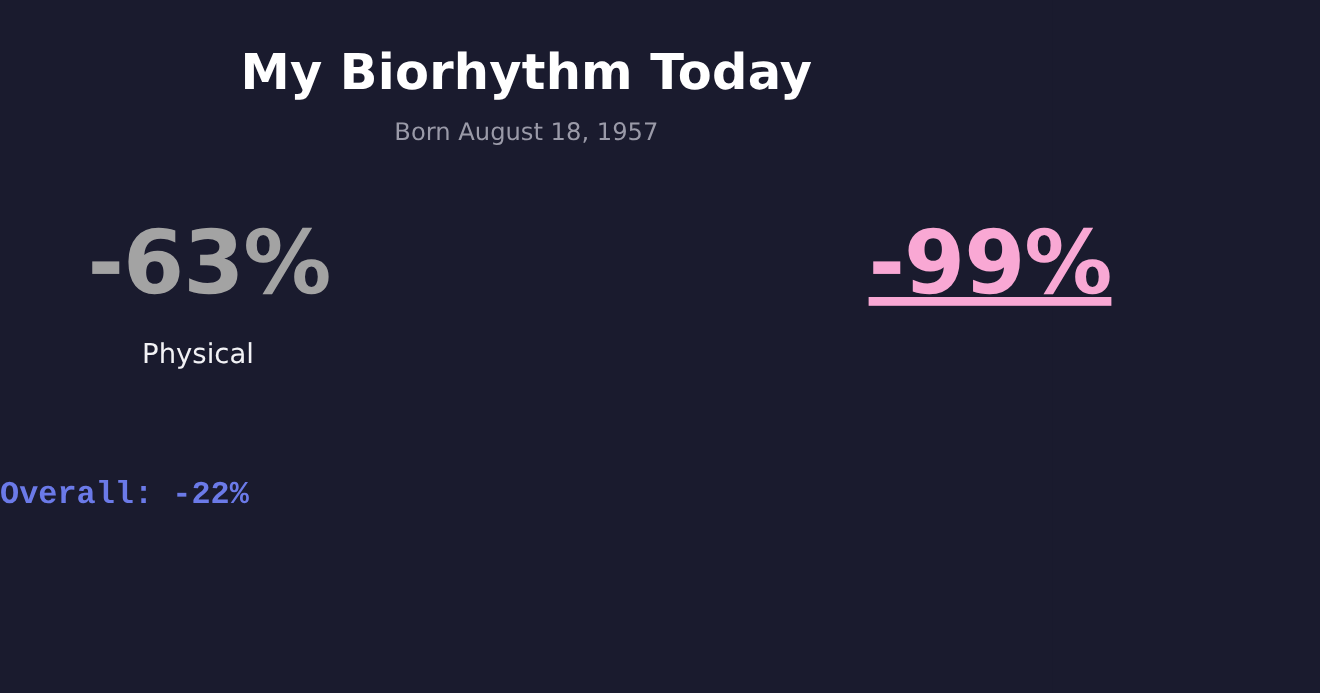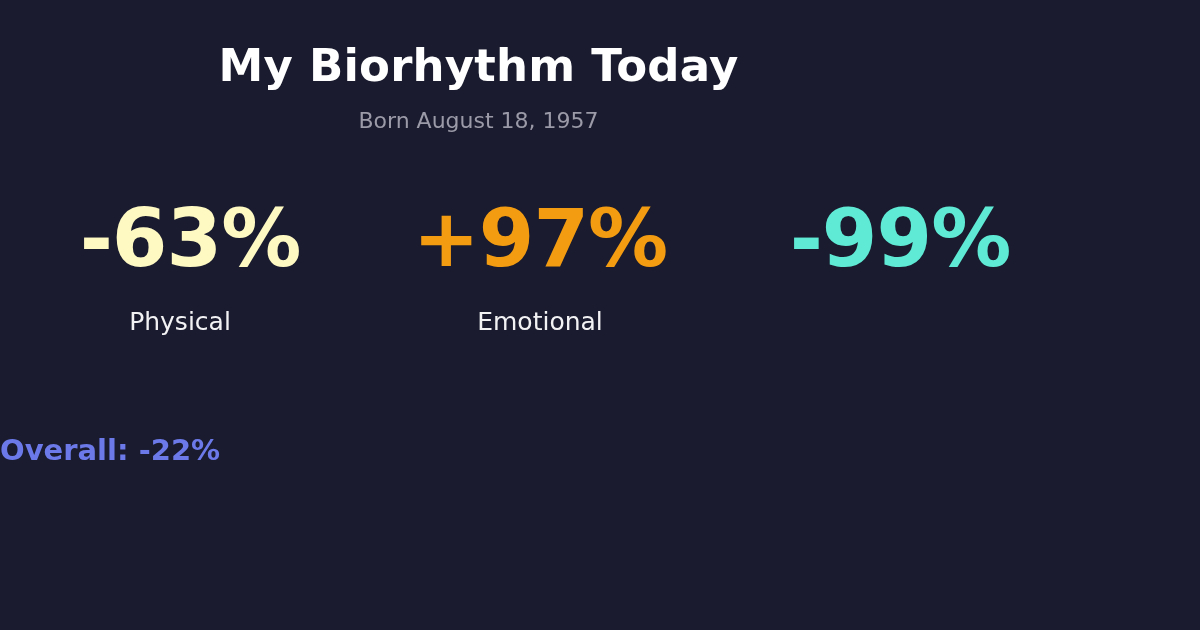--- a/index.html
+++ b/index.html
@@ -106,31 +106,27 @@
 <div class="card" style="background: rgb(26, 27, 46);">
 
   <div class="header">
     <h1 class="page-title">My Biorhythm Today</h1>
     <div class="page-subtitle">Born August 18, 1957</div>
   </div>
 
   <div class="metrics">
 
     <div class="metric">
-      <div class="metric-value" style="color: #fef9c3; margin-left: 20px;">-63%</div>
+      <div class="metric-value" style="color: #a3a3a3; margin-left: 20px;">-63%</div>
       <div class="metric-label">Physical</div>
     </div>
 
-    <div class="metric">
-      <div class="metric-value" style="color: rgb(243, 156, 18);">+97%</div>
-      <div class="metric-label">Emotional</div>
-    </div>
 
     <div class="metric">
-      <div class="metric-value" style="color: #5eead4;">-99%</div>
+      <div class="metric-value" style="color: #f9a8d4; text-decoration: underline;">-99%</div>
     </div>
 
   </div>
 
-  <div class="overall" style="color: rgb(107, 122, 232);">Overall: -22%</div>
+  <div class="overall" style="color: rgb(107, 122, 232); font-family: Liberation Mono, monospace;">Overall: -22%</div>
 
 
 </div>
 
 </body></html>

